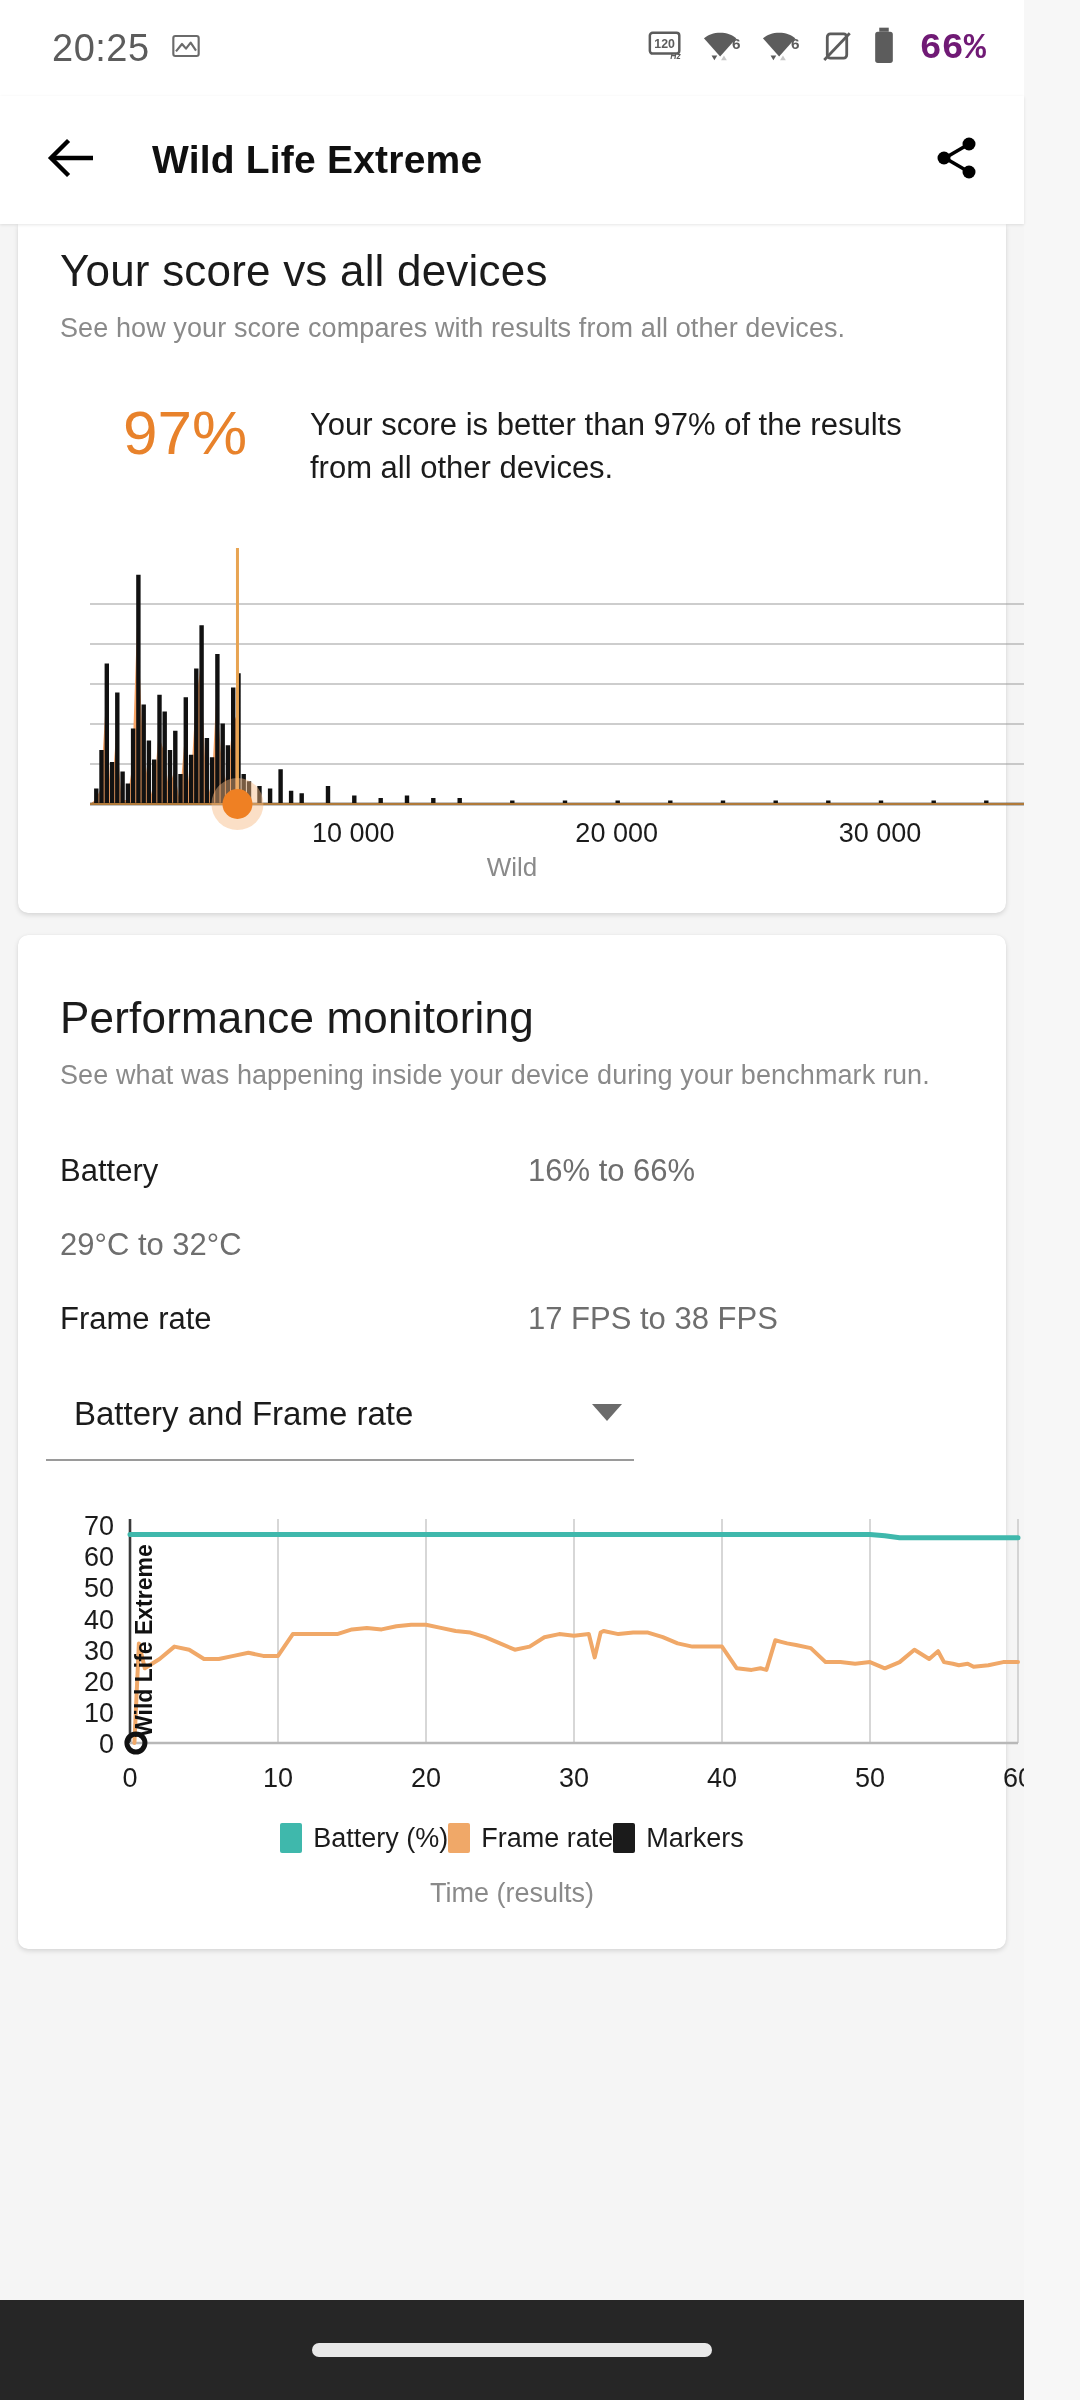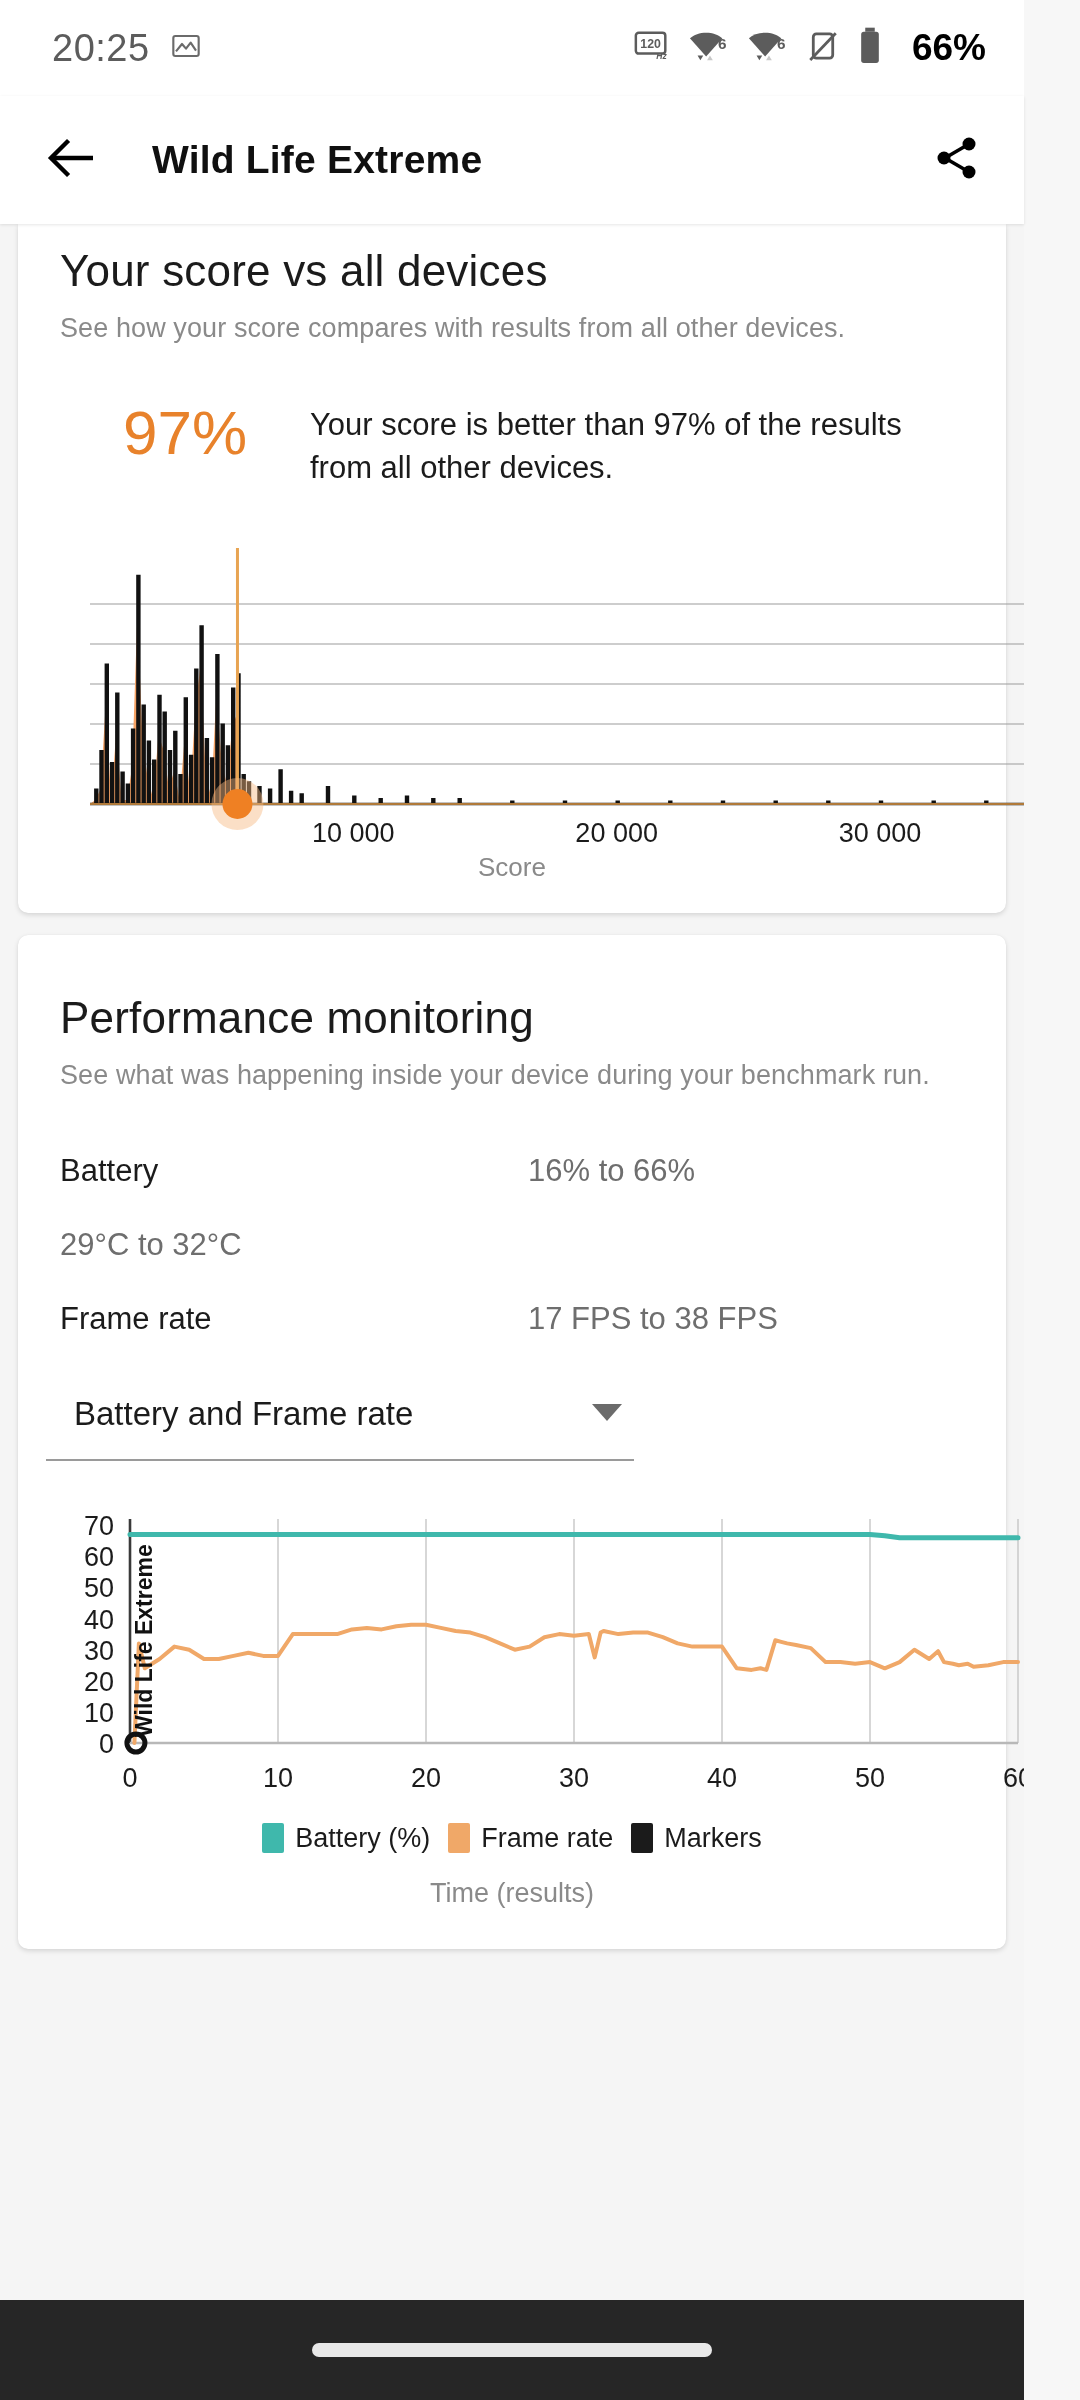--- a/index.html
+++ b/index.html
@@ -13,21 +13,21 @@
 
   
   .statusbar {
     height: 96px; background: #ffffff;
     display: flex; align-items: center; justify-content: space-between;
     padding: 0 38px 0 52px;
   }
   .sb-left { display: flex; align-items: center; gap: 20px; }
   .sb-time { font-size: 38px; color: #5c5c5c; letter-spacing: .5px; }
   .sb-right { display: flex; align-items: center; gap: 17px; }
-  .sb-batt-text { font-size: 37px; color: #000000; font-weight: 600; margin-left: 12px;}
+  .sb-batt-text { font-size: 37px; color: #701a75; font-weight: 600; margin-left: 5px; font-family: Liberation Mono, monospace;}
   .ico { display: block; }
 
   
   .appbar {
     height: 128px; background: #ffffff;
     display: flex; align-items: center;
     padding: 0 42px 0 46px;
     box-shadow: 0 1px 3px rgba(0,0,0,.10);
     position: relative; z-index: 5;
   }
@@ -68,21 +68,21 @@
   .stat-label { width: 468px; flex: none; font-size: 31px; color: #1b1b1b; }
   .stat-value { font-size: 31px; color: #6e6e6e; }
 
   
   .dd-wrap { margin: 48px 0 0 28px; width: 588px; }
   .dd-inner { display: flex; align-items: center; padding: 10px 8px 26px 28px; }
   .dd-label { font-size: 33px; color: #1b1b1b; flex: 1; }
   .dd-line { height: 2px; background: #9a9a9a; width: 100%; }
 
   
-  .legend { display: flex; justify-content: center; align-items: center; gap: 18px; margin-top: 18px; }
+  .legend { display: flex; justify-content: center; align-items: center; gap: 0; margin-top: 18px; }
   .legend-item { display: flex; align-items: center; gap: 11px; }
   .legend-swatch { width: 22px; height: 30px; border-radius: 2px; }
   .legend-text { font-size: 27px; color: #1b1b1b; }
   .time-caption { text-align: center; font-size: 27px; color: #8a8a8a; margin-top: 24px; }
 
   
   .navbar {
     position: absolute; bottom: 0; left: 0; right: 0; height: 100px;
     background: #262626; display: flex; align-items: center; justify-content: center;
   }
@@ -197,21 +197,21 @@
           <line id="hist-marker-line" stroke="#e8a452" stroke-width="3" x1="219.46666666666667" x2="219.46666666666667" y1="2" y2="262"></line>
           <circle id="hist-marker-halo" r="26" fill="#f7b980" opacity="0.45" cx="219.46666666666667" cy="258"></circle>
           <circle id="hist-marker-dot" r="15" fill="#ef8023" cx="219.46666666666667" cy="258"></circle>
 
           <g id="hist-xlabels" font-family="Liberation Sans, sans-serif" font-size="27" fill="#1b1b1b" text-anchor="middle">
               <text x="335.33333333333337" y="296">10 000</text>
               <text x="598.6666666666667" y="296">20 000</text>
               <text x="862" y="296">30 000</text>
             </g>
         </svg>
-        <div class="axis-caption">Score</div>
+        <div class="axis-caption">Wild</div>
       </div>
     </div>
 
     <div class="card" style="padding: 58px 0 40px 0;">
       <div class="card-pad">
         <div class="card-title">Performance monitoring</div>
         <div class="card-sub">See what was happening inside your device during your benchmark run.</div>
       </div>
 
       <div class="card-pad stats">

